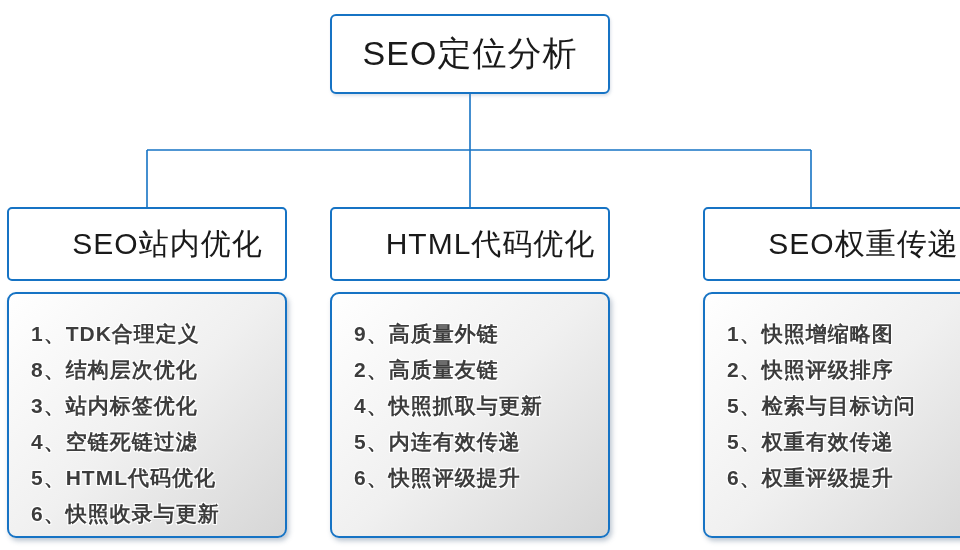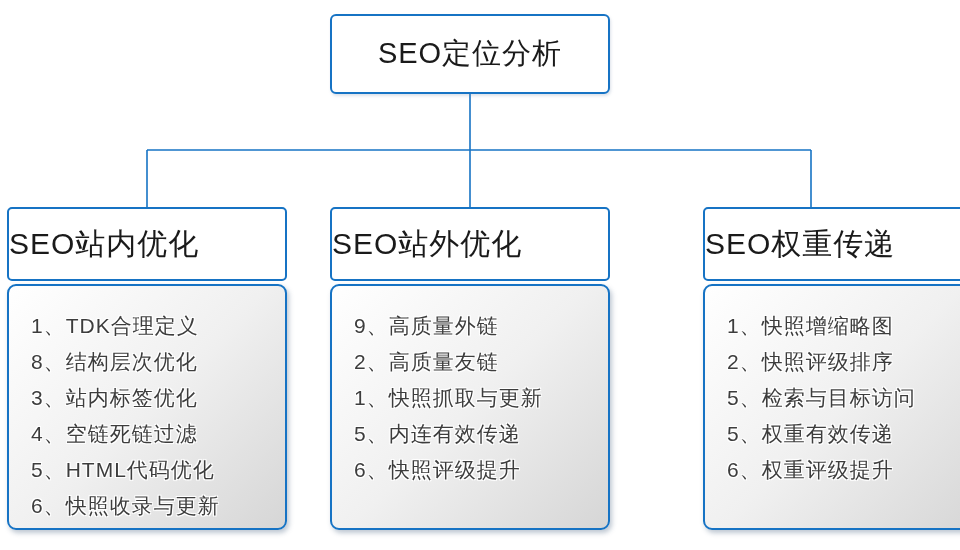--- a/index.html
+++ b/index.html
@@ -32,53 +32,56 @@
     align-items: center;
     justify-content: center;
     color: #1a1a1a;
   }
   .root-box {
     left: 330px;
     top: 14px;
     width: 280px;
     height: 80px;
     border-radius: 6px;
-    font-size: 29px;
+    font-size: 34px;
     letter-spacing: 1px;
     box-shadow: 1px 2px 3px rgba(120, 140, 170, 0.25);
   }
   .column {
     position: absolute;
     top: 207px;
     width: 280px;
   }
   .col-1 { left: 7px; }
   .col-2 { left: 330px; }
   .col-3 { left: 703px; }
   .col-header {
     box-sizing: border-box;
     height: 74px;
     background: #ffffff;
     border: 2px solid #1673c4;
     border-radius: 5px;
     display: flex;
     align-items: center;
+    justify-content: center;
     font-size: 30px;
     letter-spacing: 1px;
     color: #1a1a1a;
+    padding-left: 41px;
   }
   .col-list {
     box-sizing: border-box;
-    margin-top: 3px;
+    margin-top: 11px;
     height: 246px;
     background: linear-gradient(135deg, #ffffff 0%, #f0f0f0 50%, #d6d6d6 100%);
     border: 2px solid #1673c4;
     border-radius: 9px;
     box-shadow: 2px 3px 5px rgba(110, 130, 155, 0.45);
     padding: 22px 8px 0 22px;
+    font-weight: bold;
   }
   .list-item {
     font-size: 21px;
     line-height: 36px;
     color: #3d3d3d;
     letter-spacing: 1px;
     white-space: nowrap;
     text-shadow:
       -1px -1px 0 #ffffff,
        1px -1px 0 #ffffff,
@@ -112,26 +115,26 @@
       <div class="list-item">8、结构层次优化</div>
       <div class="list-item">3、站内标签优化</div>
       <div class="list-item">4、空链死链过滤</div>
       <div class="list-item">5、HTML代码优化</div>
       <div class="list-item">6、快照收录与更新</div>
     </div>
   </div>
 
   <div class="column col-2">
     <div class="col-header">
-      <span>SEO站外优化</span>
+      <span>HTML代码优化</span>
     </div>
     <div class="col-list">
       <div class="list-item">9、高质量外链</div>
       <div class="list-item">2、高质量友链</div>
-      <div class="list-item">1、快照抓取与更新</div>
+      <div class="list-item">4、快照抓取与更新</div>
       <div class="list-item">5、内连有效传递</div>
       <div class="list-item">6、快照评级提升</div>
     </div>
   </div>
 
   <div class="column col-3">
     <div class="col-header">
       <span>SEO权重传递</span>
     </div>
     <div class="col-list">

